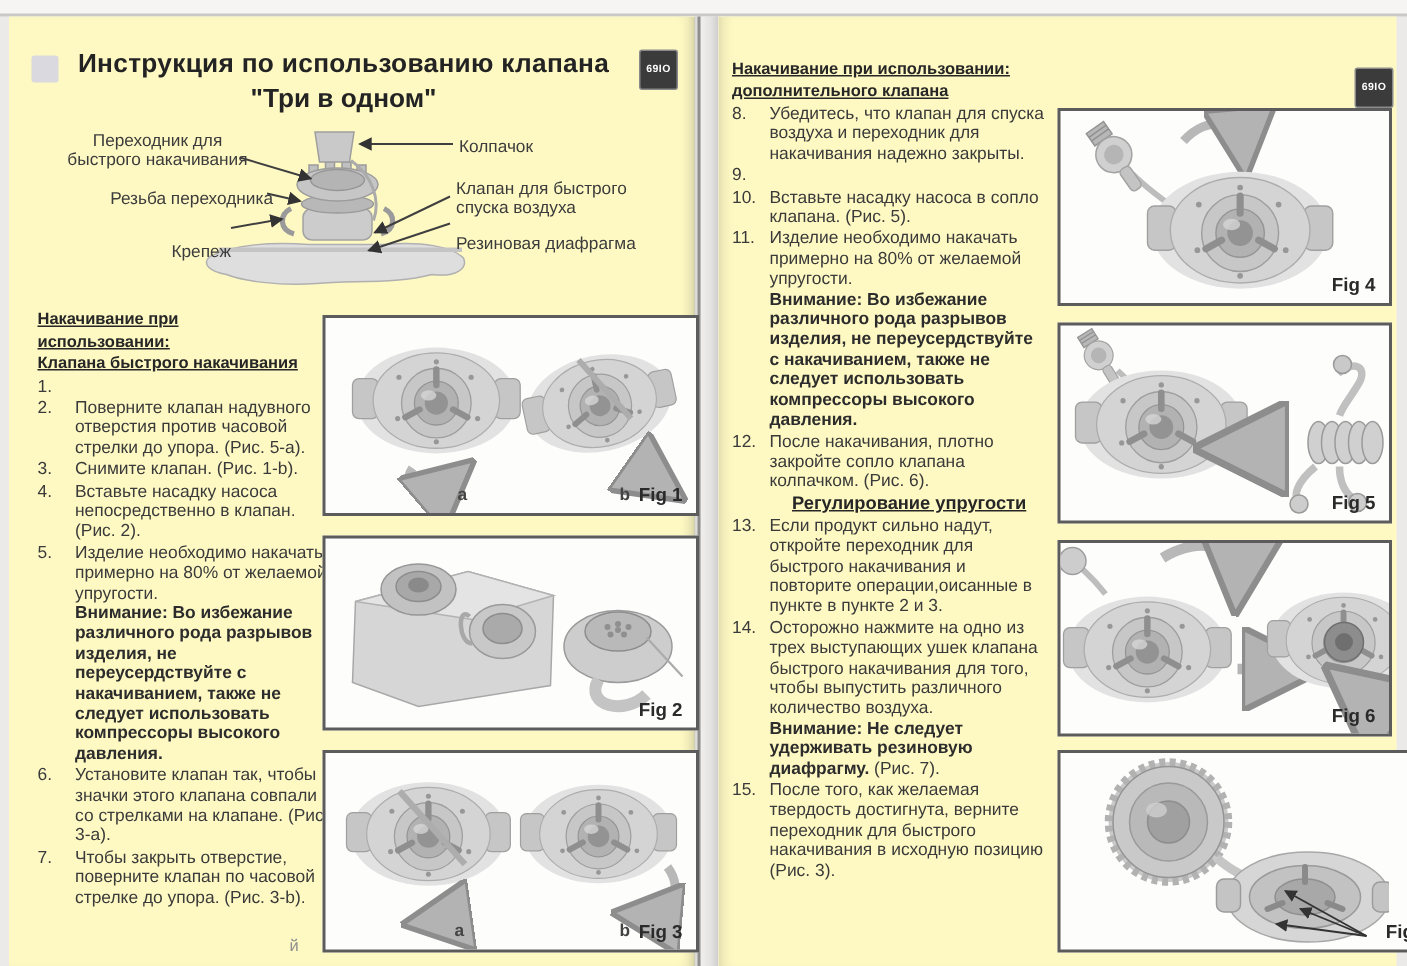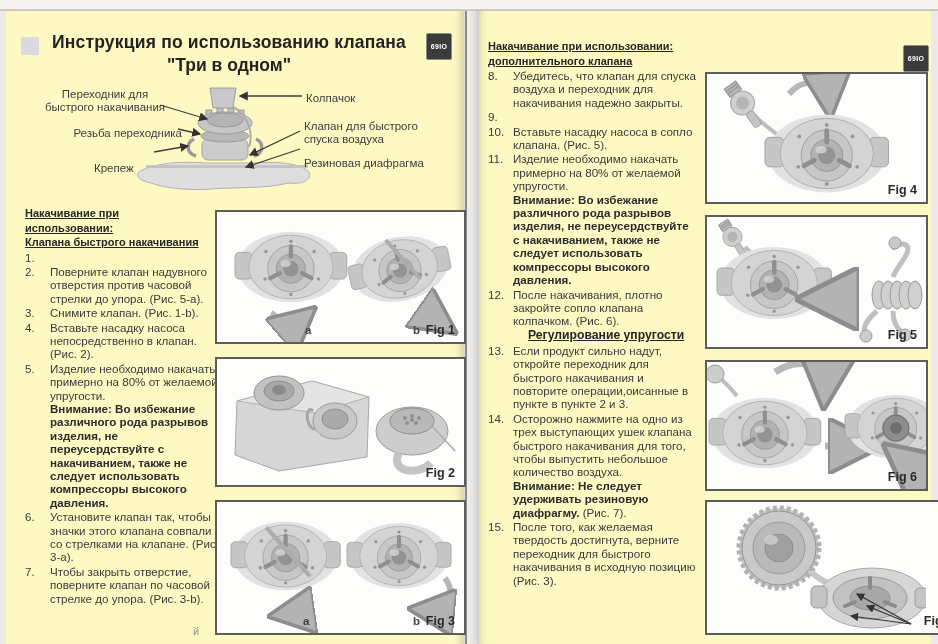--- a/index.html
+++ b/index.html
@@ -118,21 +118,21 @@
       <path d="M154,26 L201,40" marker-end="url(#mblk)"></path>
       <path d="M172,50 L194,55" marker-end="url(#mblk)"></path>
       <path d="M148,73 L182,67" marker-end="url(#mblk)"></path>
       <path d="M296,17 L234,17" marker-end="url(#mblk)"></path>
       <path d="M294,52 L244,76" marker-end="url(#mblk)"></path>
       <path d="M294,70 L240,88" marker-end="url(#mblk)"></path>
     </g>
   </svg>
   <div class="dlabel" style="left:36px;top:77px;width:126px;text-align:center;">Переходник для быстрого накачивания</div>
   <div class="dlabel" style="left:36px;top:116px;width:140px;text-align:right;">Резьба переходника</div>
-  <div class="dlabel" style="left:88px;top:151px;width:60px;text-align:left;">Крепеж</div>
+  <div class="dlabel" style="left:88px;top:151px;width:60px;text-align:right;">Крепеж</div>
   <div class="dlabel" style="left:300px;top:81px;width:120px;">Колпачок</div>
   <div class="dlabel" style="left:298px;top:109px;width:150px;">Клапан для быстрого спуска воздуха</div>
   <div class="dlabel" style="left:298px;top:146px;width:150px;">Резиновая диафрагма</div>
 
   <div class="col col-left">
     <div class="h">
       <span>Накачивание при</span><br>
       <span>использовании:</span><br>
       <span>Клапана быстрого накачивания</span>
     </div>
@@ -247,21 +247,21 @@
         <span class="num">12.</span>
         <div class="itxt"><span>После накачивания, плотно закройте сопло клапана колпачком. (Рис. 6).</span></div>
       </div>
     <div class="subh"><span>Регулирование упругости</span></div>
     <div class="li">
         <span class="num">13.</span>
         <div class="itxt"><span>Если продукт сильно надут, откройте переходник для быстрого накачивания и повторите операции,оисанные в пункте в пункте 2 и 3.</span></div>
       </div>
     <div class="li">
         <span class="num">14.</span>
-        <div class="itxt"><span>Осторожно нажмите на одно из трех выступающих ушек клапана быстрого накачивания для того, чтобы выпустить небольшое количество воздуха.</span><span class="bwrap"><span class="b">Внимание: Не следует удерживать резиновую диафрагму.</span><span> (Рис. 7).</span></span></div>
+        <div class="itxt"><span>Осторожно нажмите на одно из трех выступающих ушек клапана быстрого накачивания для того, чтобы выпустить различного количество воздуха.</span><span class="bwrap"><span class="b">Внимание: Не следует удерживать резиновую диафрагму.</span><span> (Рис. 7).</span></span></div>
       </div>
     <div class="li">
         <span class="num">15.</span>
         <div class="itxt"><span>После того, как желаемая твердость достигнута, верните переходник для быстрого накачивания в исходную позицию (Рис. 3).</span></div>
       </div>
   </div>
 
   <div class="figbox" style="left:226px;top:61px;width:219px;height:128px;">
     <svg width="219" height="128" viewBox="0 0 219 128">
       <path d="M48,42 C62,56 78,66 92,76" stroke="#bdbdbd" stroke-width="4" fill="none"></path>

